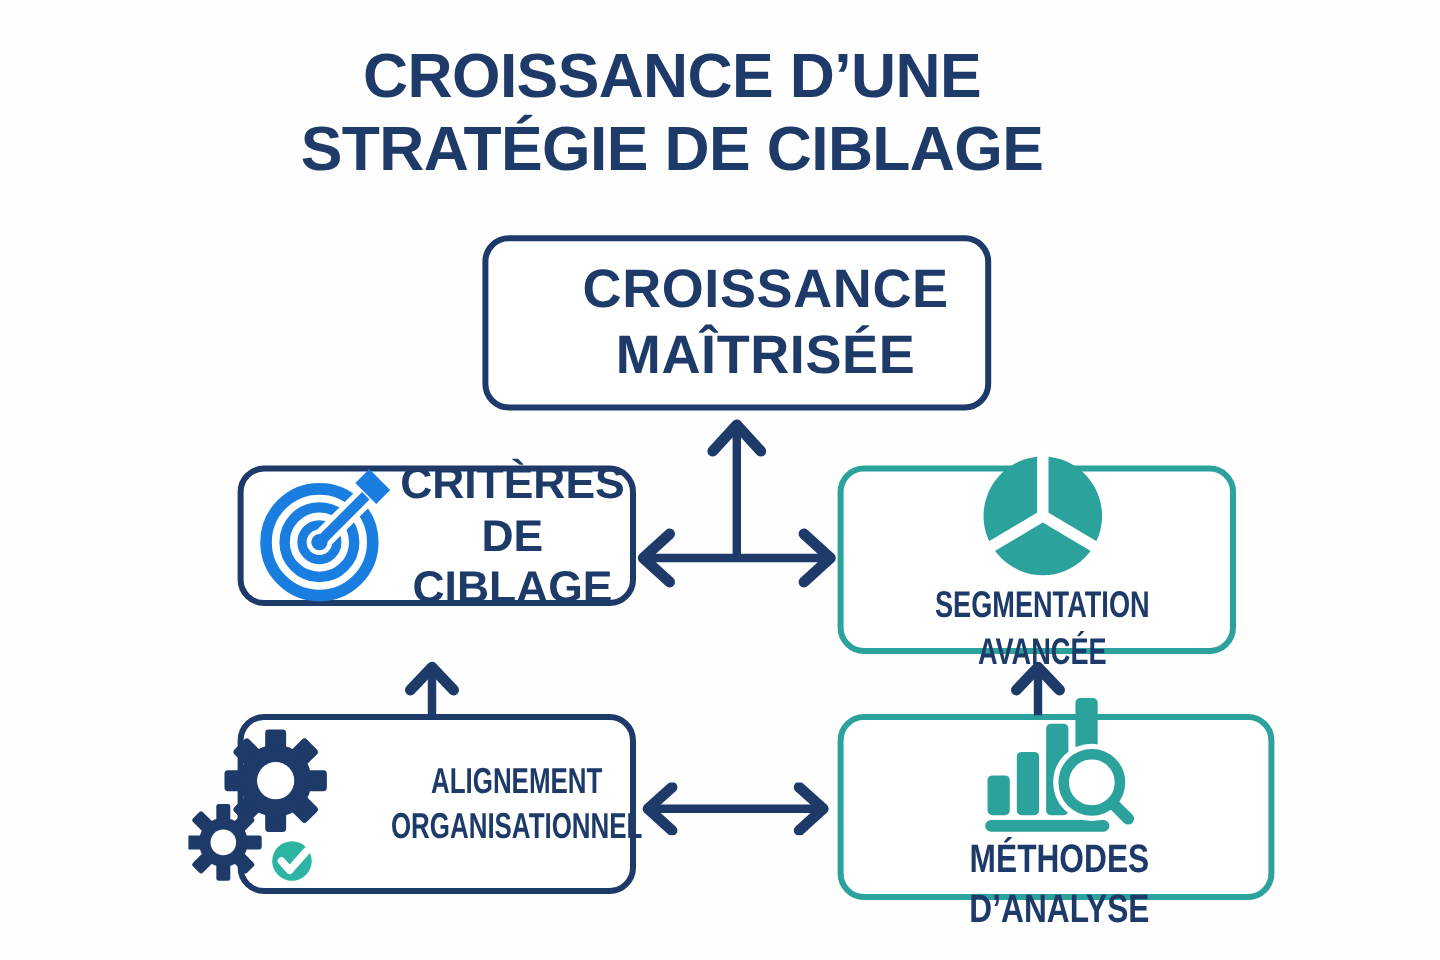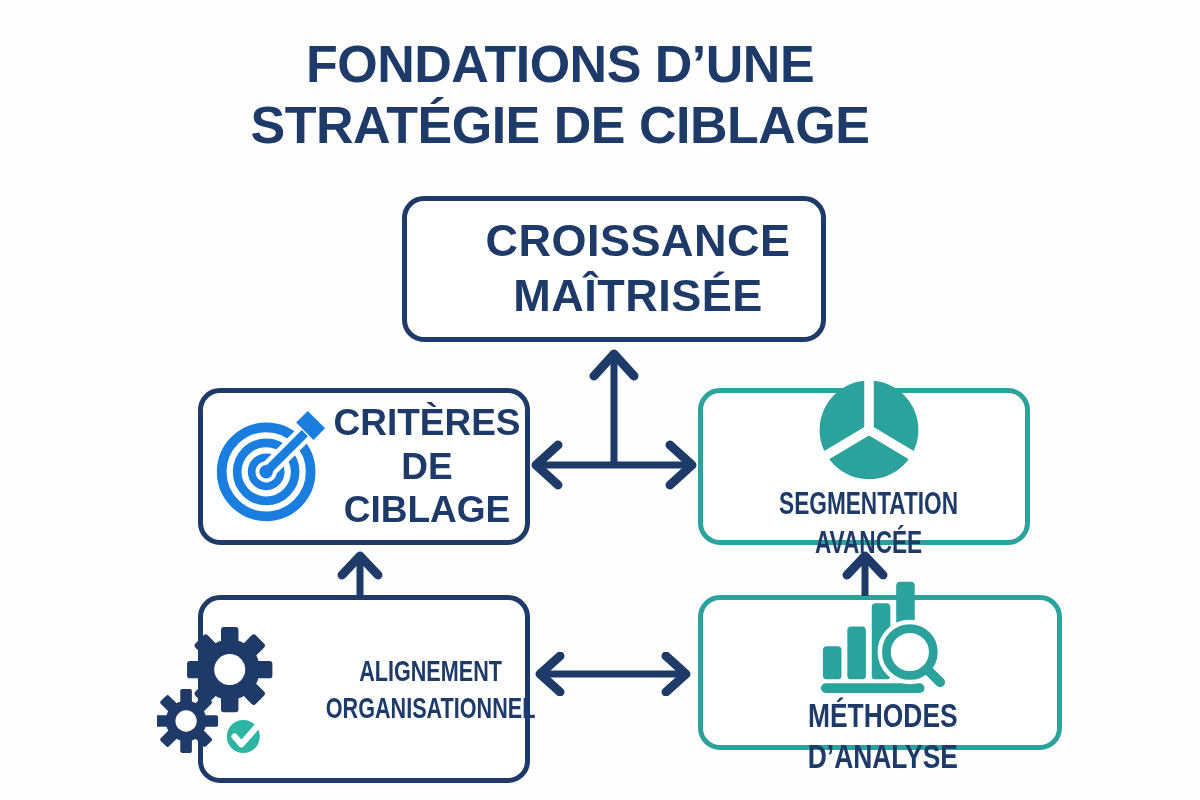--- a/index.html
+++ b/index.html
@@ -11,23 +11,23 @@
     position:absolute;left:155px;top:34px;width:810px;
     text-align:center;font-size:52px;font-weight:700;line-height:1.18;
     letter-spacing:-0.5px;color:#1d3a69;white-space:pre-line;
   }
   .box{
     position:absolute;background:#ffffff;border:5px solid #1d3a69;border-radius:22px;
     display:flex;align-items:center;justify-content:center;box-sizing:border-box;
   }
   .box.teal{border-color:#2ba29b;flex-direction:column;}
   .box-top{left:402px;top:196px;width:424px;height:146px;padding-left:48px;}
-  .box-ml{left:198px;top:388px;width:332px;height:157px;padding-left:10px;}
+  .box-ml{left:198px;top:388px;width:332px;height:117px;padding-left:10px;}
   .box-mr{left:698px;top:388px;width:332px;height:157px;padding-left:10px;}
-  .box-bl{left:198px;top:595px;width:332px;height:188px;padding-left:6px;}
+  .box-bl{left:198px;top:595px;width:332px;height:150px;padding-left:6px;}
   .box-br{left:698px;top:595px;width:364px;height:155px;padding-left:6px;}
   .label{
     color:#1d3a69;font-weight:700;text-align:center;white-space:pre-line;
   }
   .label-top{font-size:45px;line-height:1.22;letter-spacing:0.5px;}
   .label-criteres{font-size:37px;line-height:1.18;flex:1;}
   .cond{display:inline-block;}
   .label-seg{font-size:31px;line-height:1.25;flex:1;}
   .label-seg .cond{transform:scaleX(0.73);}
   .label-alig{font-size:30px;line-height:1.25;flex:1;}
@@ -35,21 +35,21 @@
   .label-meth{font-size:33px;line-height:1.25;flex:1;}
   .label-meth .cond{transform:scaleX(0.80);}
   .icon-wrap{flex:0 0 auto;display:flex;align-items:center;justify-content:center;}
   .arrow{position:absolute;}
 </style>
 </head>
 <body>
 
 <div class="canvas">
 
-  <div class="title">FONDATIONS D’UNE
+  <div class="title">CROISSANCE D’UNE
 STRATÉGIE DE CIBLAGE</div>
 
   <div class="box box-top">
     <div class="label label-top">CROISSANCE
 MAÎTRISÉE</div>
   </div>
 
   <div class="box box-ml">
     <div class="icon-wrap">
       <svg width="116" height="116" viewBox="0 0 120 120">

